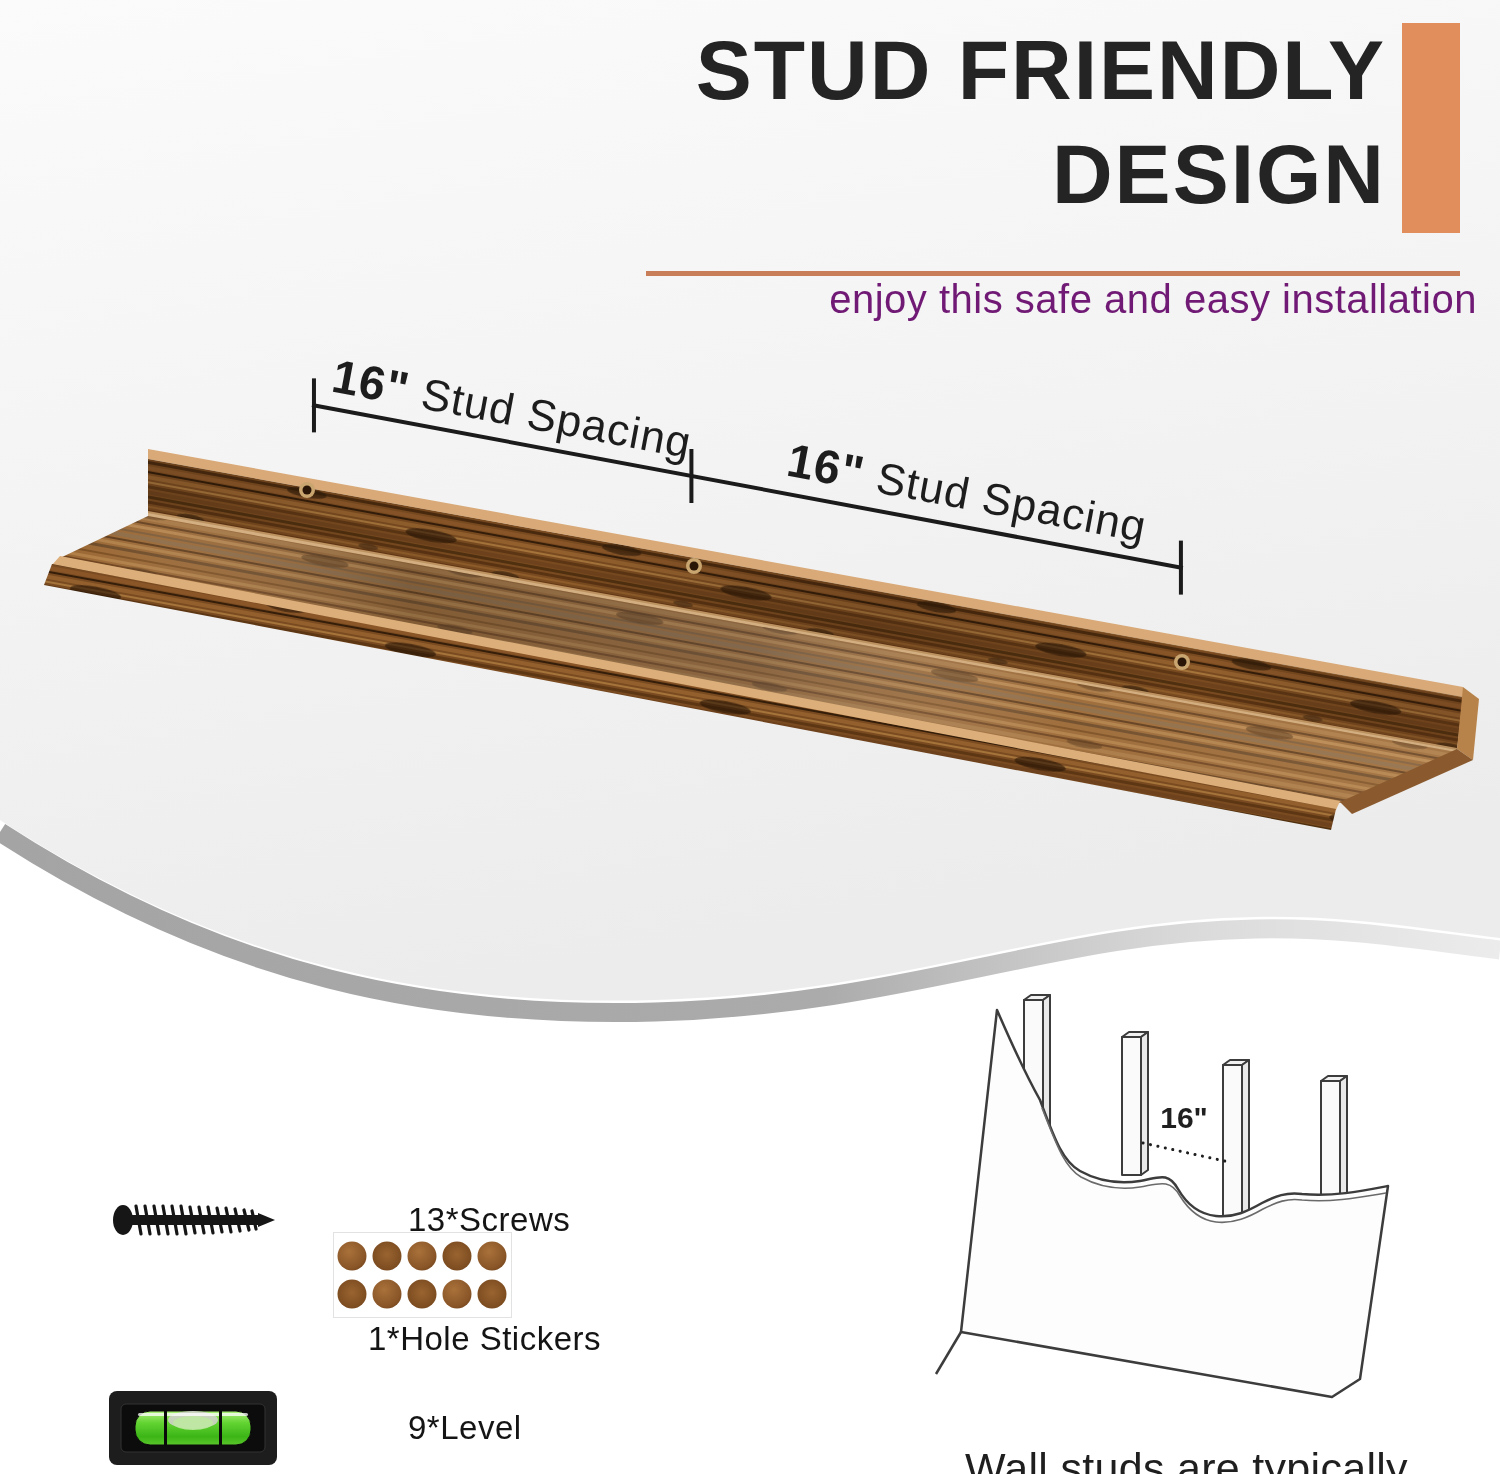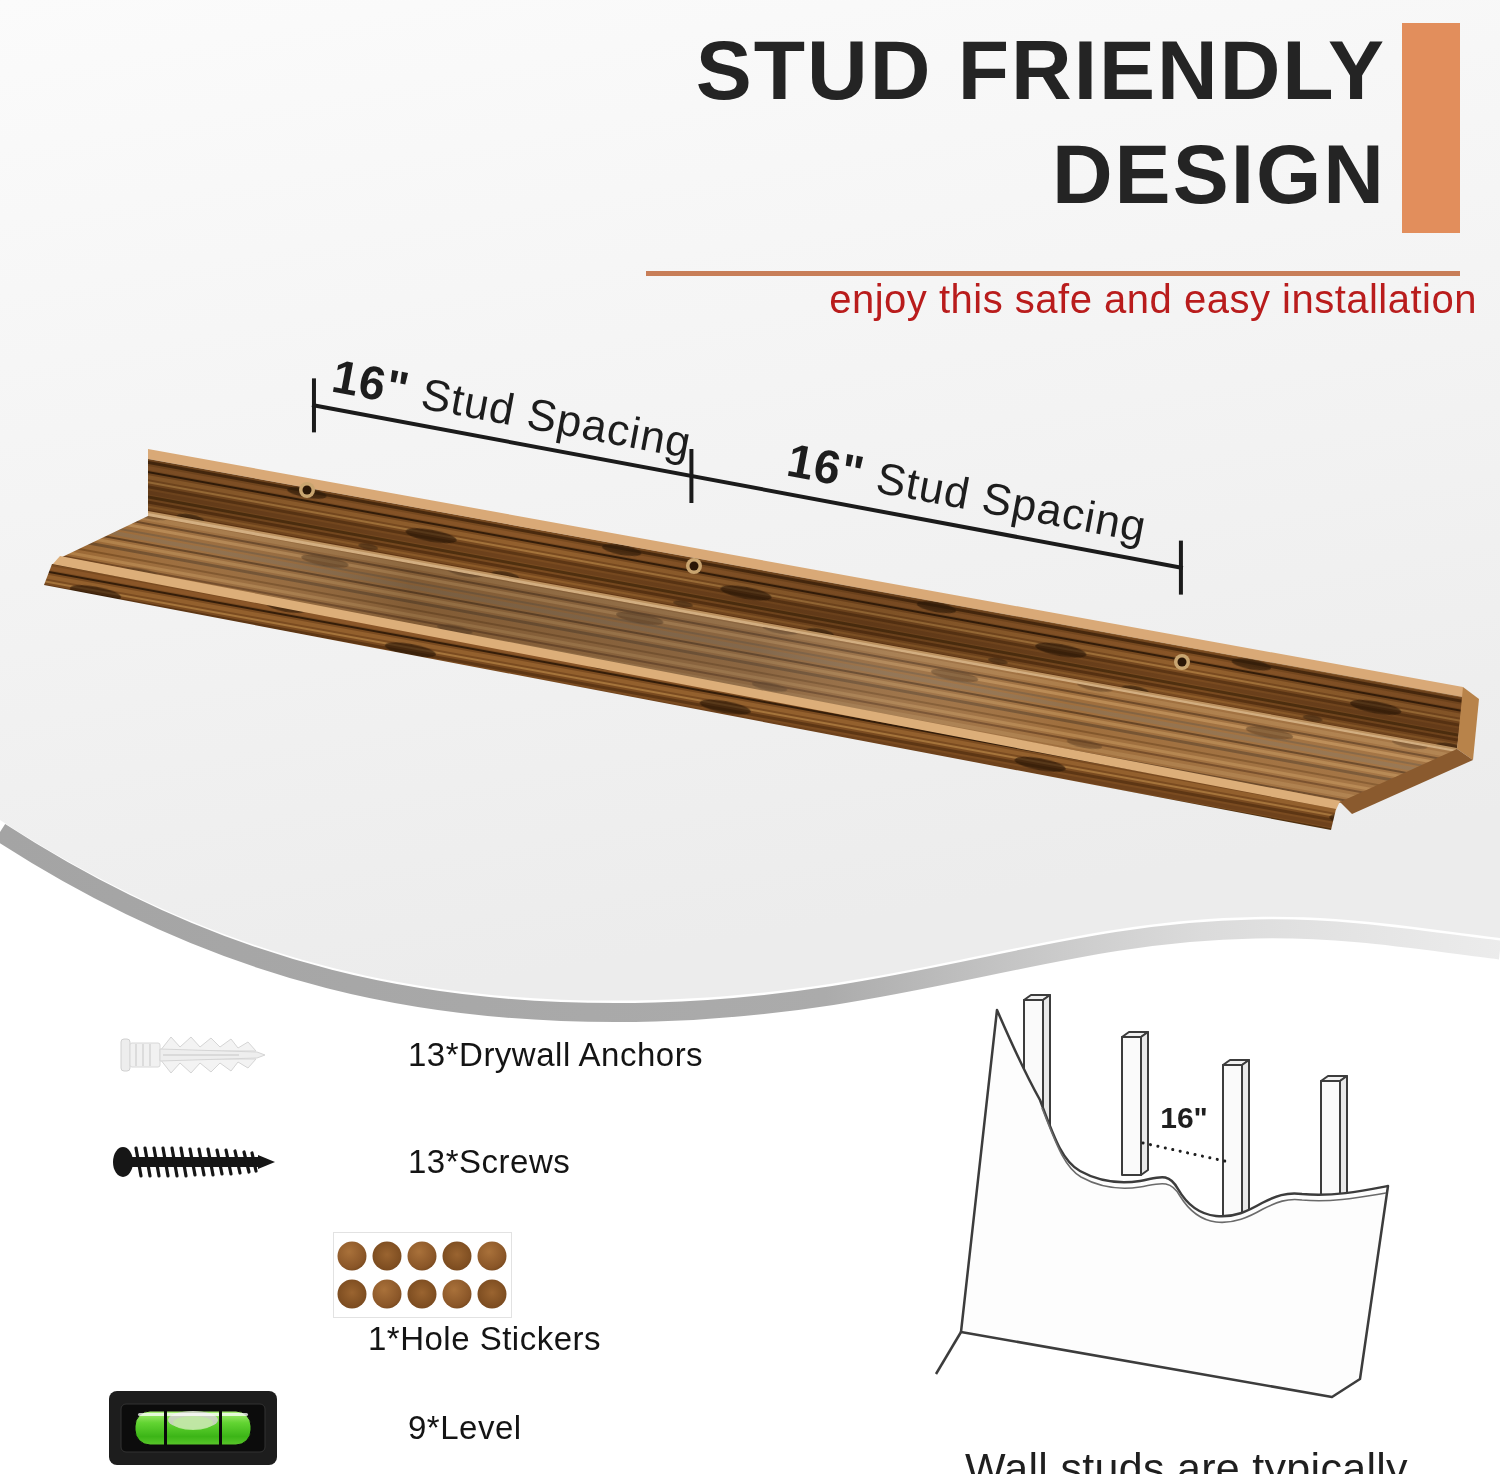--- a/index.html
+++ b/index.html
@@ -10,21 +10,21 @@
   .abs{position:absolute;}
   svg{display:block;}
 
   
   .title{
     top:18px;right:130px;text-align:right;
     font-size:84px;line-height:104px;font-weight:700;color:#242424;letter-spacing:2px;
   }
   .accent-bar{left:1402px;top:23px;width:58px;height:210px;background:#E28E5C;}
   .divider{left:646px;top:271px;width:814px;height:5px;background:#C87E58;}
-  .subtitle{top:277px;right:39px;font-size:40px;color:#b91c1c;letter-spacing:0.5px;}
+  .subtitle{top:277px;right:39px;font-size:40px;color:#701a75;letter-spacing:0.5px;}
 
   
   .m-line{
     left:312px;top:403px;width:886px;height:4px;background:#1b1b1b;
     transform:rotate(10.6deg);transform-origin:left center;
   }
   .m-tick{
     position:absolute;top:-25px;width:4px;height:54px;background:#1b1b1b;
     transform:rotate(-10.6deg);
   }
@@ -37,21 +37,21 @@
   .m-label-2{left:793px;top:432px;}
 
   
   .hw-row{
     position:absolute;left:103px;width:640px;height:120px;
     display:flex;align-items:center;
   }
   .hw-icon{width:182px;display:flex;justify-content:center;align-items:center;}
   .hw-label{margin-left:123px;font-size:33px;color:#141414;letter-spacing:0.5px;white-space:nowrap;}
   .hw-row-1{top:995px;}
-  .hw-row-2{top:1102px;}
+  .hw-row-2{top:1160px;}
   .hw-row-3{top:1232px;flex-direction:column;}
   .hw-row-4{top:1368px;}
 
   
   .caption{
     left:965px;top:1444px;font-size:43px;line-height:48px;color:#1f1f1f;letter-spacing:0.3px;
   }
 </style>
 </head>
 <body>
@@ -167,36 +167,20 @@
     <div class="m-tick" style="left:384px;"></div>
     <div class="m-tick" style="left:882px;"></div>
   </div>
   <div class="abs m-label m-label-1">
     <span class="m-val">16"</span><span> Stud Spacing</span>
   </div>
   <div class="abs m-label m-label-2">
     <span class="m-val">16"</span><span> Stud Spacing</span>
   </div>
 
-  <div class="hw-row hw-row-1">
-    <div class="hw-icon">
-      <svg width="150" height="52" viewBox="0 0 150 52">
-        <rect x="2" y="10" width="9" height="32" rx="3" fill="#ededed" stroke="#d0d0d0"></rect>
-        <rect x="11" y="14" width="30" height="24" rx="2" fill="#f1f1f1" stroke="#d8d8d8"></rect>
-        <line x1="17" y1="15" x2="17" y2="37" stroke="#dcdcdc" stroke-width="2"></line>
-        <line x1="24" y1="15" x2="24" y2="37" stroke="#dcdcdc" stroke-width="2"></line>
-        <line x1="31" y1="15" x2="31" y2="37" stroke="#dcdcdc" stroke-width="2"></line>
-        <path d="M41,22 L52,8 L61,18 L72,8 L81,18 L92,9 L101,18 L112,10 L119,19 L129,13 L137,22 Z" fill="#f3f3f3" stroke="#d5d5d5"></path>
-        <path d="M41,30 L52,44 L61,34 L72,44 L81,34 L92,43 L101,34 L112,42 L119,33 L129,39 L137,30 Z" fill="#f3f3f3" stroke="#d5d5d5"></path>
-        <polygon points="41,20 138,23 146,26 138,29 41,32" fill="#eeeeee" stroke="#d5d5d5"></polygon>
-        <line x1="44" y1="26" x2="120" y2="26" stroke="#dadada" stroke-width="2"></line>
-      </svg>
-    </div>
-    <div class="hw-label">13*Drywall Anchors</div>
-  </div>
 
   <div class="hw-row hw-row-2">
     <div class="hw-icon">
       <svg width="165" height="42" viewBox="0 0 165 42">
         <ellipse cx="11" cy="21" rx="10" ry="15" fill="#161616"></ellipse>
         <rect x="18" y="16" width="128" height="10" fill="#161616"></rect>
         <g stroke="#161616" stroke-width="3.2" stroke-linecap="round">
           <line x1="24" y1="7" x2="29" y2="35"></line>
             <line x1="33" y1="7" x2="38" y2="35"></line>
           <line x1="42" y1="7" x2="47" y2="35"></line>

